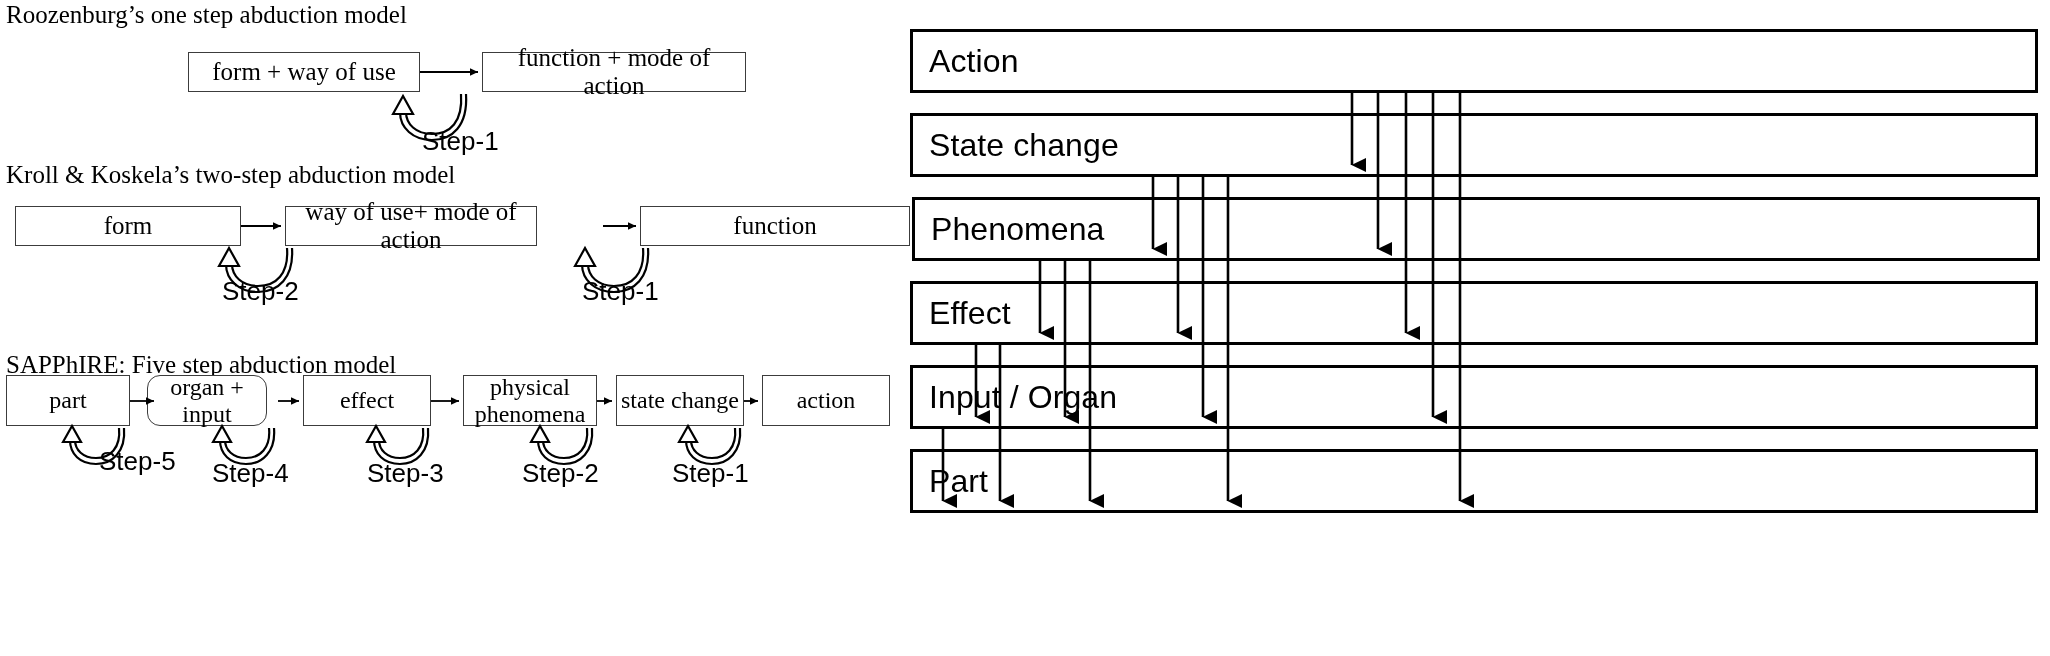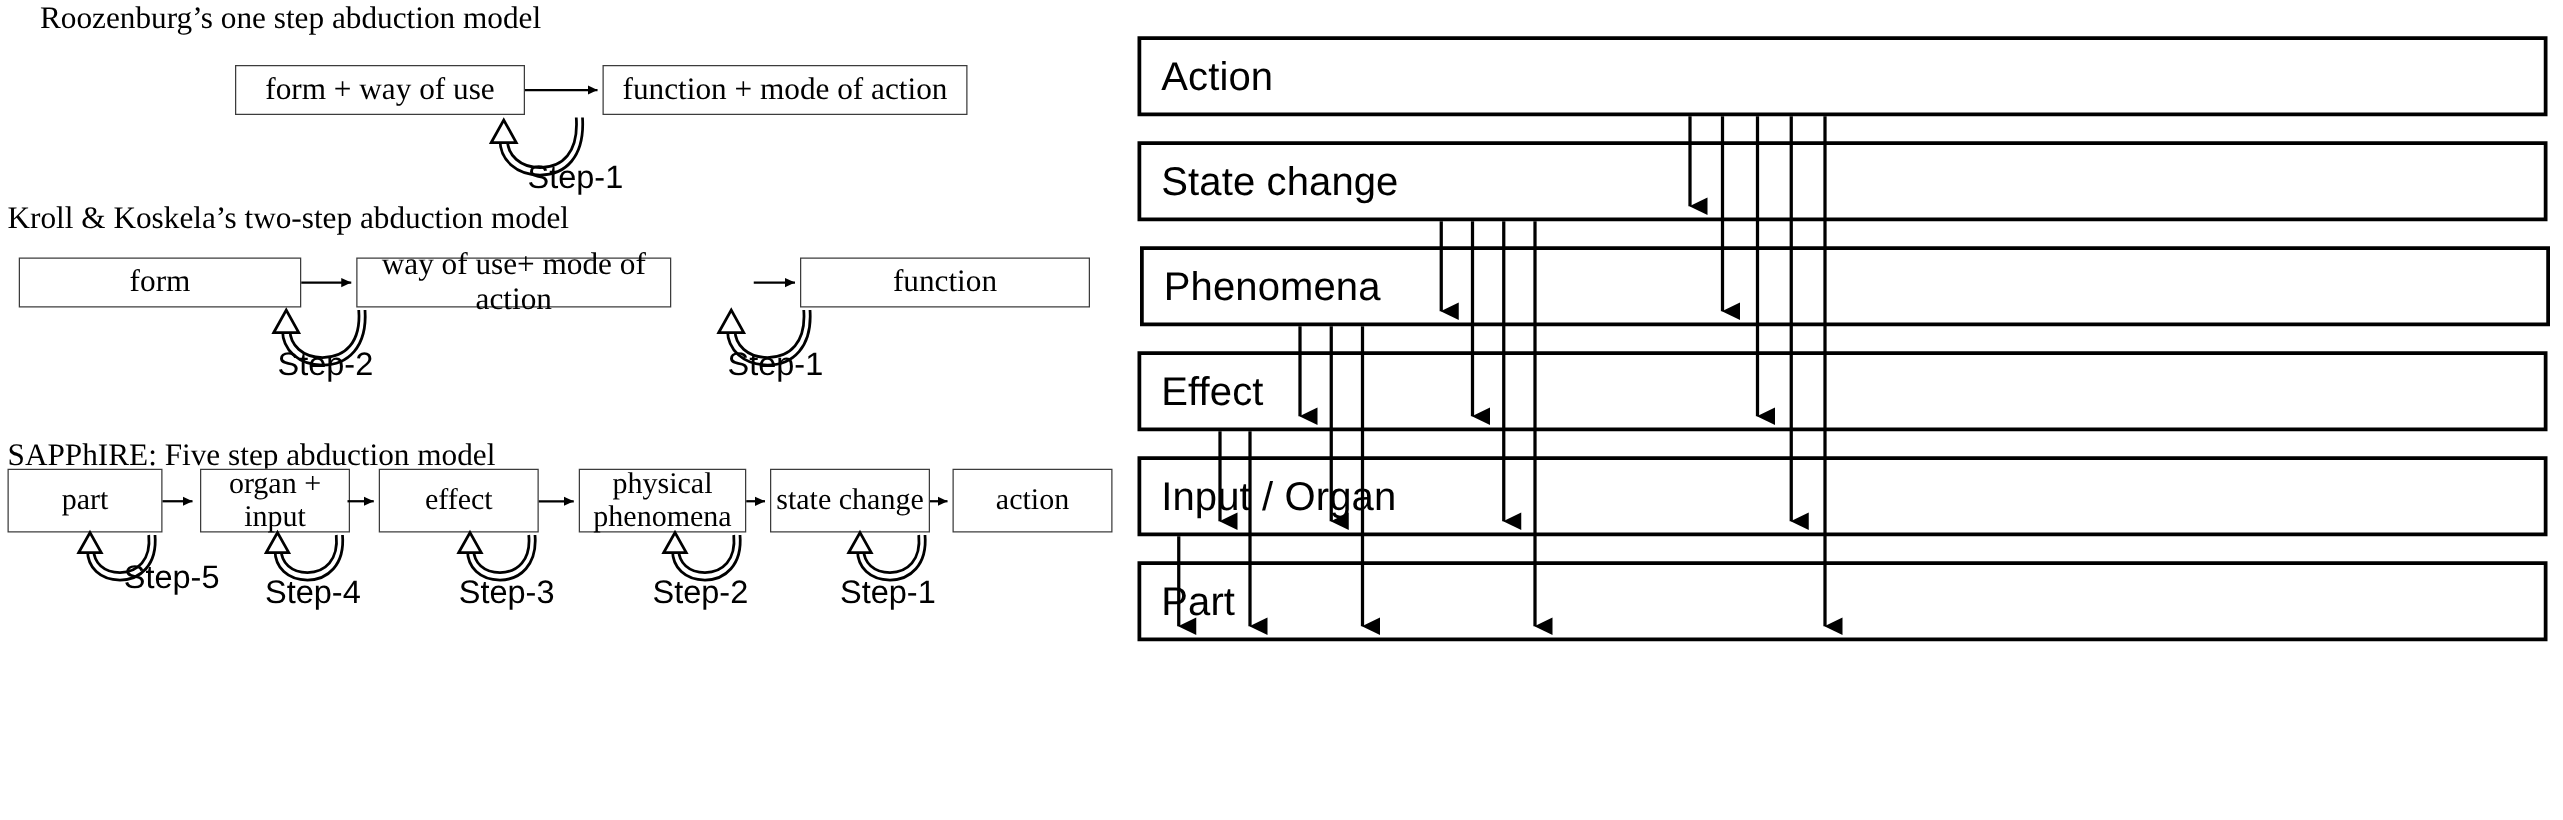--- a/index.html
+++ b/index.html
@@ -70,45 +70,45 @@
   .bar-label{pointer-events:none;}
   #right-svg{position:absolute;left:0;top:0;width:1150px;height:656px;}
 </style>
 </head>
 <body>
 
 <div id="root">
 
   <div id="left-panel">
 
-    <div class="model-caption" style="left:6px;top:2px;margin-left:26px;">Roozenburg’s one step abduction model</div>
+    <div class="model-caption" style="left:6px;top:2px;">Roozenburg’s one step abduction model</div>
 
     <div class="node-box" style="left:188px;top:52px;width:232px;height:40px;">form + way of use</div>
 
-    <div class="node-box" style="left:482px;top:52px;width:292px;height:40px;">function + mode of action</div>
+    <div class="node-box" style="left:482px;top:52px;width:264px;height:40px;">function + mode of action</div>
 
     <div class="step-label" style="left:422px;top:128px;">Step-1</div>
 
     <div class="model-caption" style="left:6px;top:162px;">Kroll &amp; Koskela’s two-step abduction model</div>
 
     <div class="node-box" style="left:15px;top:206px;width:226px;height:40px;">form</div>
 
     <div class="node-box" style="left:285px;top:206px;width:252px;height:40px;">way of use+ mode of action</div>
 
-    <div class="node-box" style="left:640px;top:206px;width:232px;height:40px;">function</div>
+    <div class="node-box" style="left:640px;top:206px;width:270px;height:40px;">function</div>
 
     <div class="step-label" style="left:222px;top:278px;">Step-2</div>
 
     <div class="step-label" style="left:582px;top:278px;">Step-1</div>
 
     <div class="model-caption" style="left:6px;top:352px;">SAPPhIRE: Five step abduction model</div>
 
     <div class="node-box small" style="left:6px;top:375px;width:124px;height:51px;">part</div>
 
-    <div class="node-box small" style="left:160px;top:375px;width:120px;height:51px;">organ + input</div>
+    <div class="node-box small" style="left:147px;top:375px;width:120px;height:51px;border-radius:13px;">organ + input</div>
 
     <div class="node-box small" style="left:303px;top:375px;width:128px;height:51px;">effect</div>
 
     <div class="node-box small" style="left:463px;top:375px;width:134px;height:51px;text-align:center;">physical phenomena</div>
 
     <div class="node-box small" style="left:616px;top:375px;width:128px;height:51px;">state change</div>
 
     <div class="node-box small" style="left:762px;top:375px;width:128px;height:51px;">action</div>
 
     <div class="step-label" style="left:62px;top:448px;margin-left:37px;">Step-5</div>

